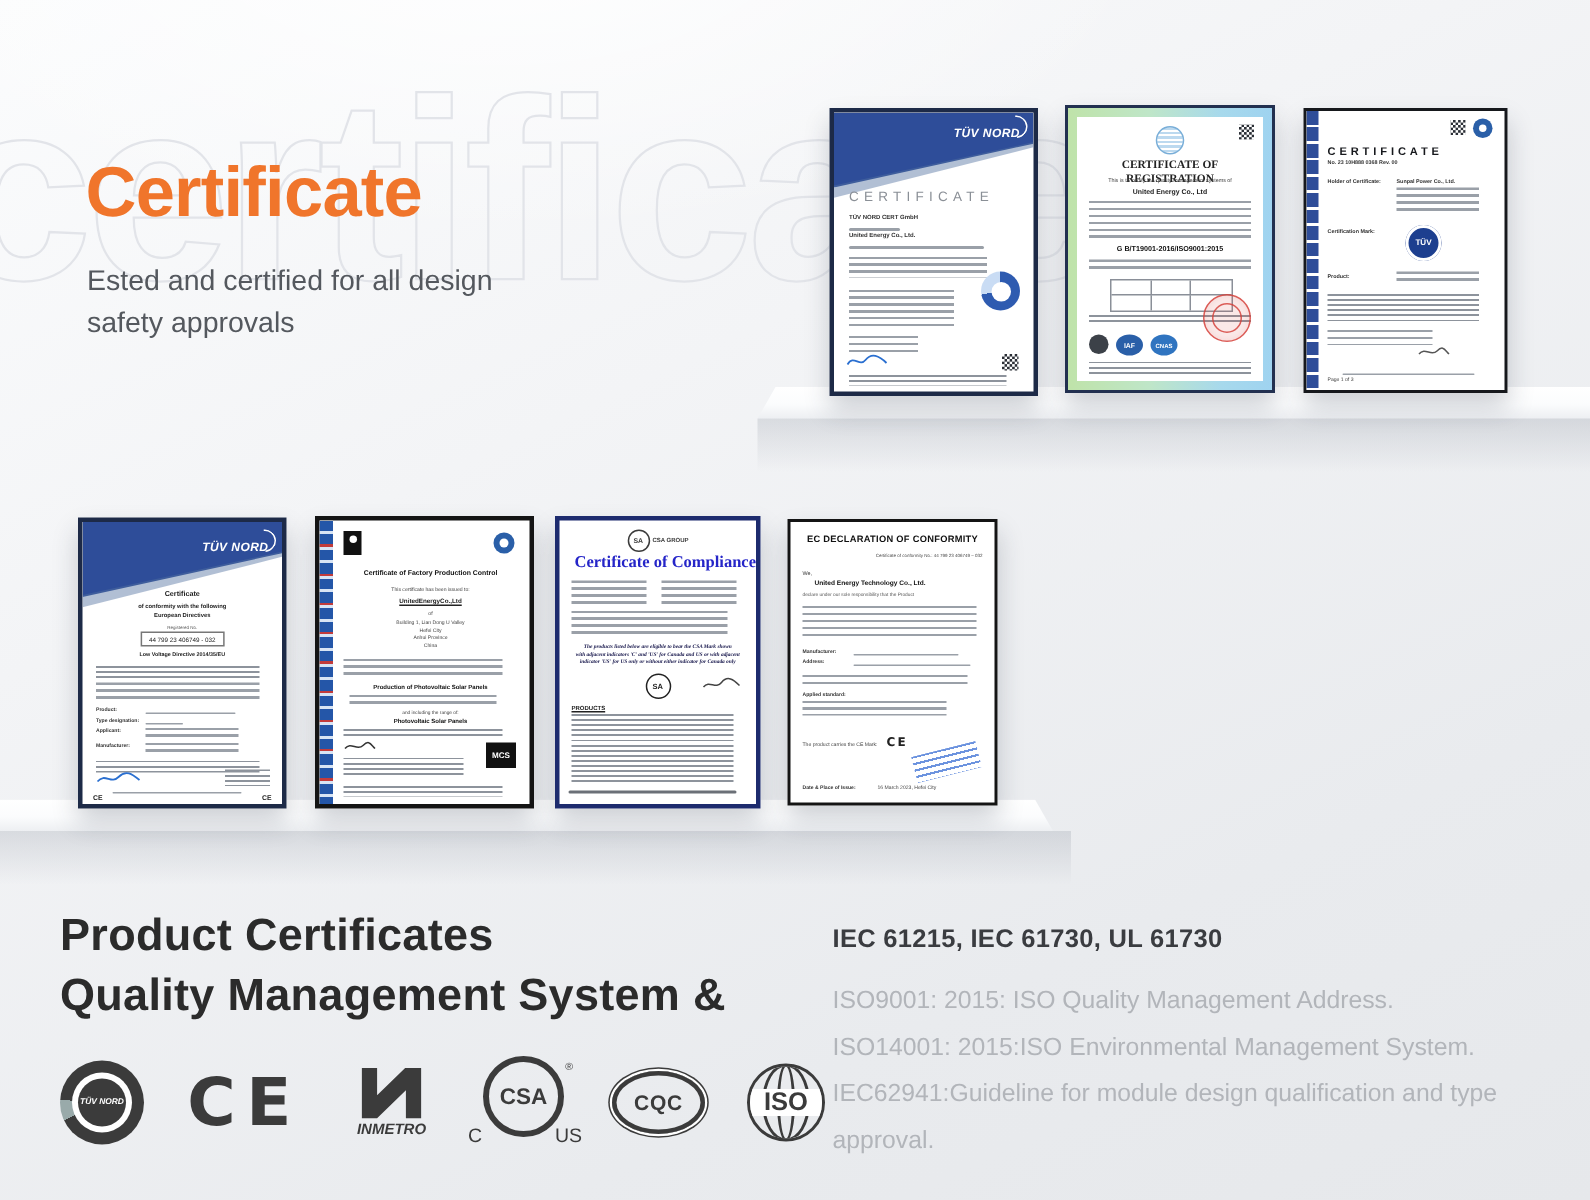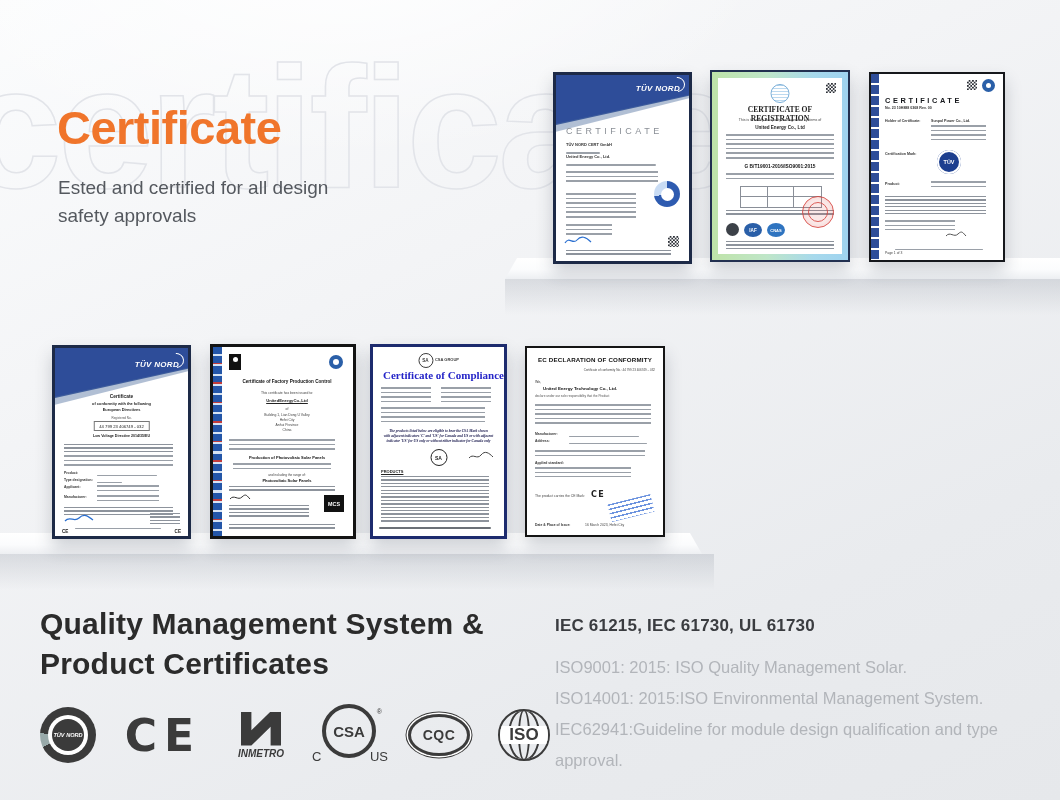--- a/index.html
+++ b/index.html
@@ -247,27 +247,27 @@
     <div style="position:absolute;left:8px;top:113px;font-size:3.4px;" class="tinybold">Applied standard:</div>
     <div class="lines" style="position:absolute;left:8px;top:119px;width:96px;height:10px;"></div>
     <div style="position:absolute;left:8px;top:146px;font-size:3.4px;color:#444;">The product carries the CE Mark:</div>
     <div style="position:absolute;left:64px;top:142px;font-size:8px;font-weight:700;letter-spacing:1.4px;color:#222;font-family:'DejaVu Sans',sans-serif;">CE</div>
     <div style="position:absolute;right:10px;bottom:18px;width:44px;height:18px;transform:rotate(-14deg);background:repeating-linear-gradient(180deg,#3b6fd4 0 1.4px,transparent 1.4px 4.4px);opacity:.75;"></div>
     <div style="position:absolute;left:8px;bottom:8px;font-size:3.4px;" class="tinybold">Date &amp; Place of Issue:</div>
     <div style="position:absolute;left:58px;bottom:8px;font-size:3.4px;color:#444;">16 March 2023, Hefei City</div>
   </div>
 
   <div class="q-heading">
+    <div>Product Certificates</div>
     <div>Quality Management System &amp;</div>
-    <div>Product Certificates</div>
   </div>
 
   <div class="std-title">IEC 61215, IEC 61730, UL 61730</div>
   <div class="std-list">
-    <div>ISO9001: 2015: ISO Quality Management Solar.</div>
+    <div>ISO9001: 2015: ISO Quality Management Address.</div>
     <div>ISO14001: 2015:ISO Environmental Management System.</div>
     <div>IEC62941:Guideline for module design qualification and type approval.</div>
   </div>
 
   <div class="logo-row">
 
     <div class="lg" style="width:56px;height:56px;">
       <div class="roundel" style="width:56px;height:56px;background:conic-gradient(#3b3b3b 0 68%,#9aa 68% 76%,#3b3b3b 76% 100%);">
         <div class="roundel" style="width:40px;height:40px;background:#fff;">
           <div class="roundel" style="width:32px;height:32px;background:#3b3b3b;color:#fff;font-size:5.6px;font-weight:700;font-style:italic;text-align:center;">TÜV NORD</div>

